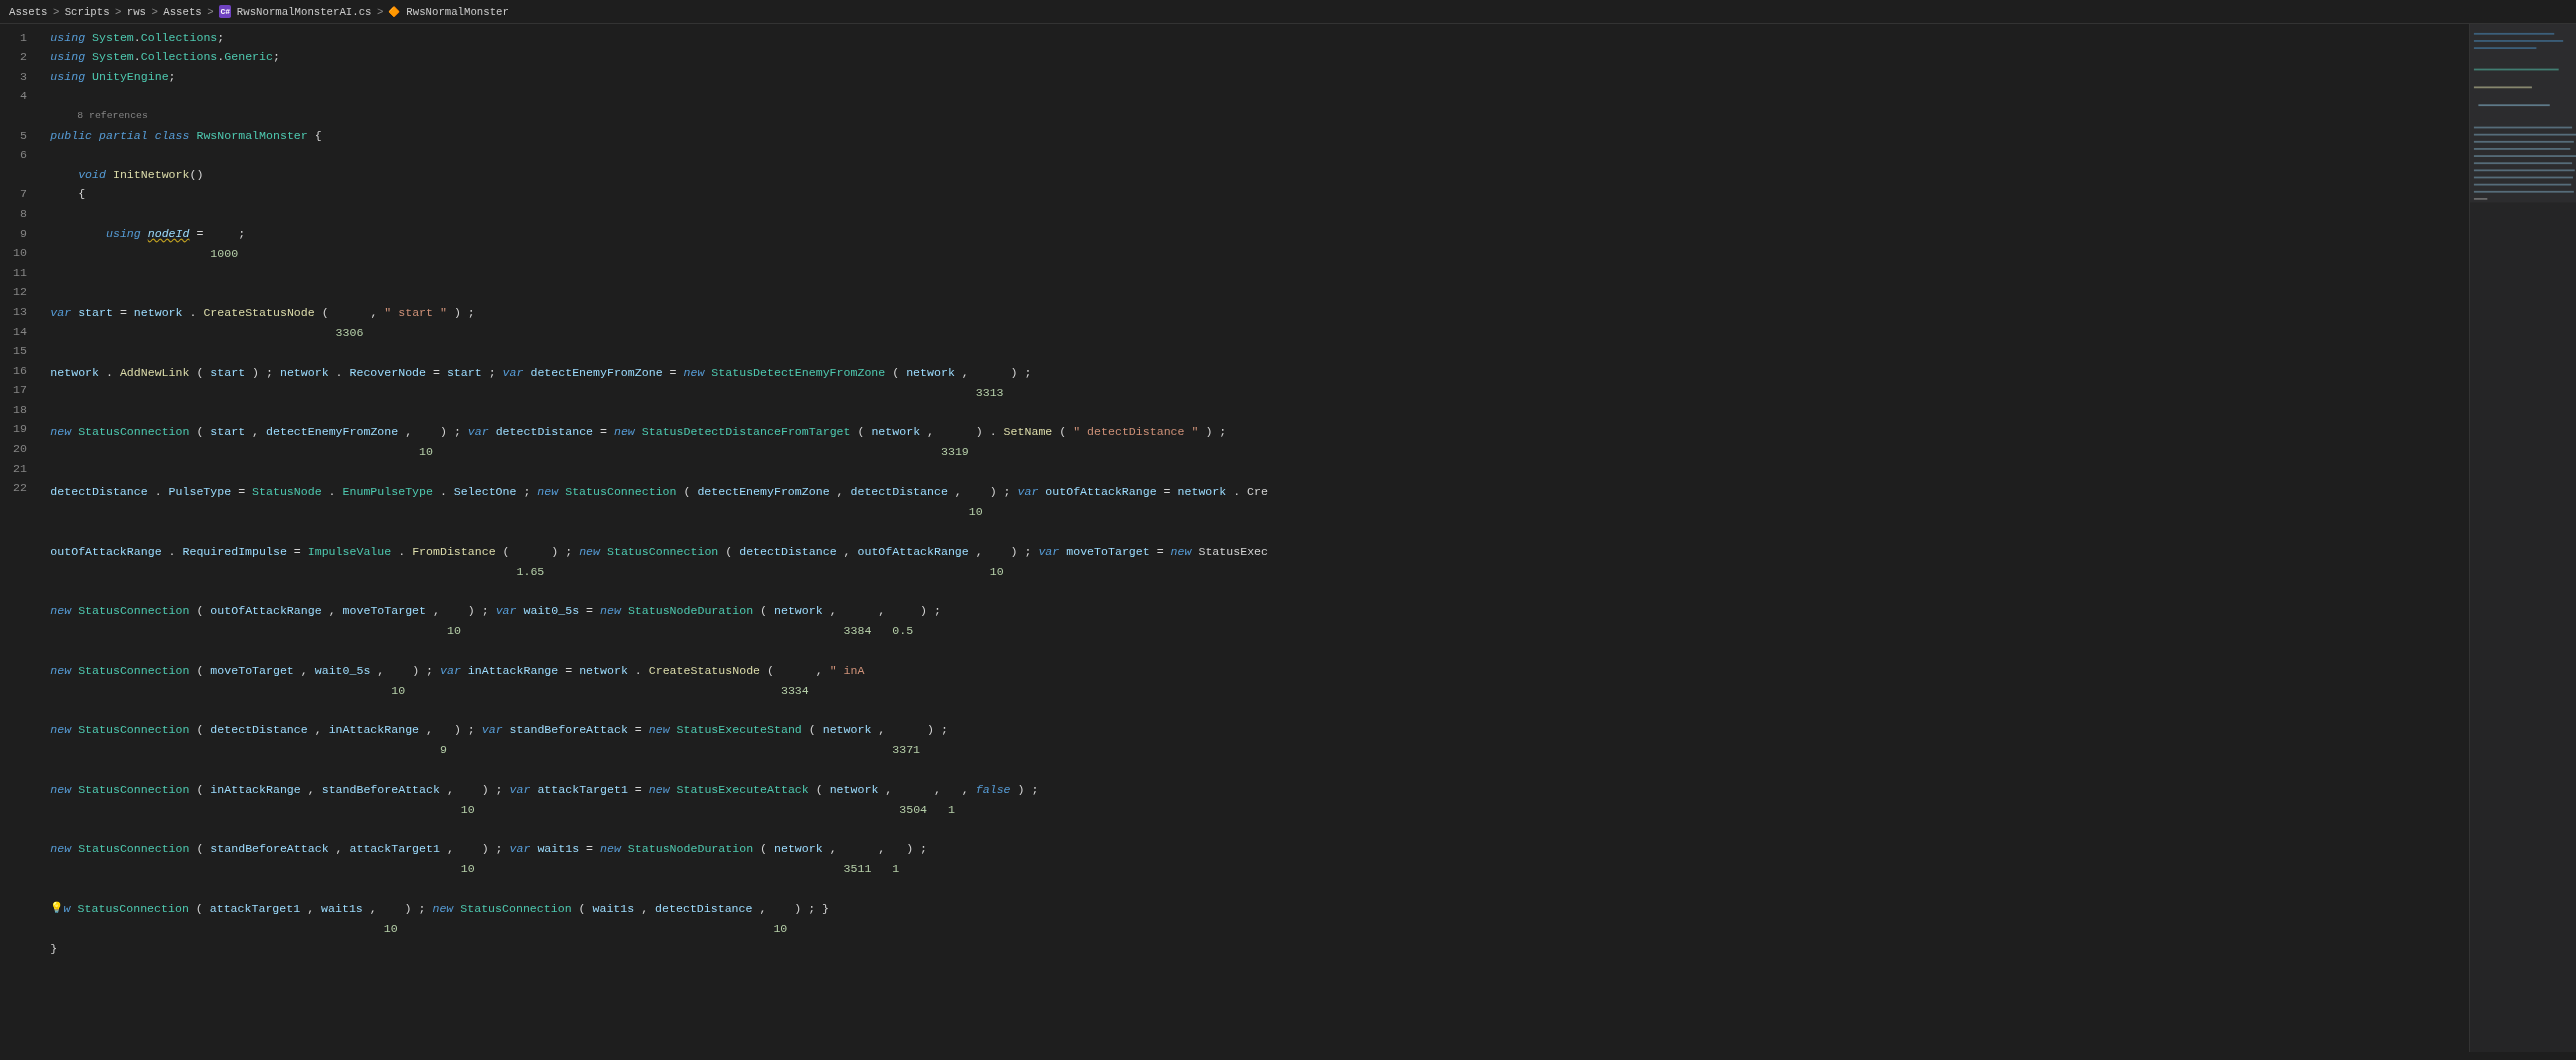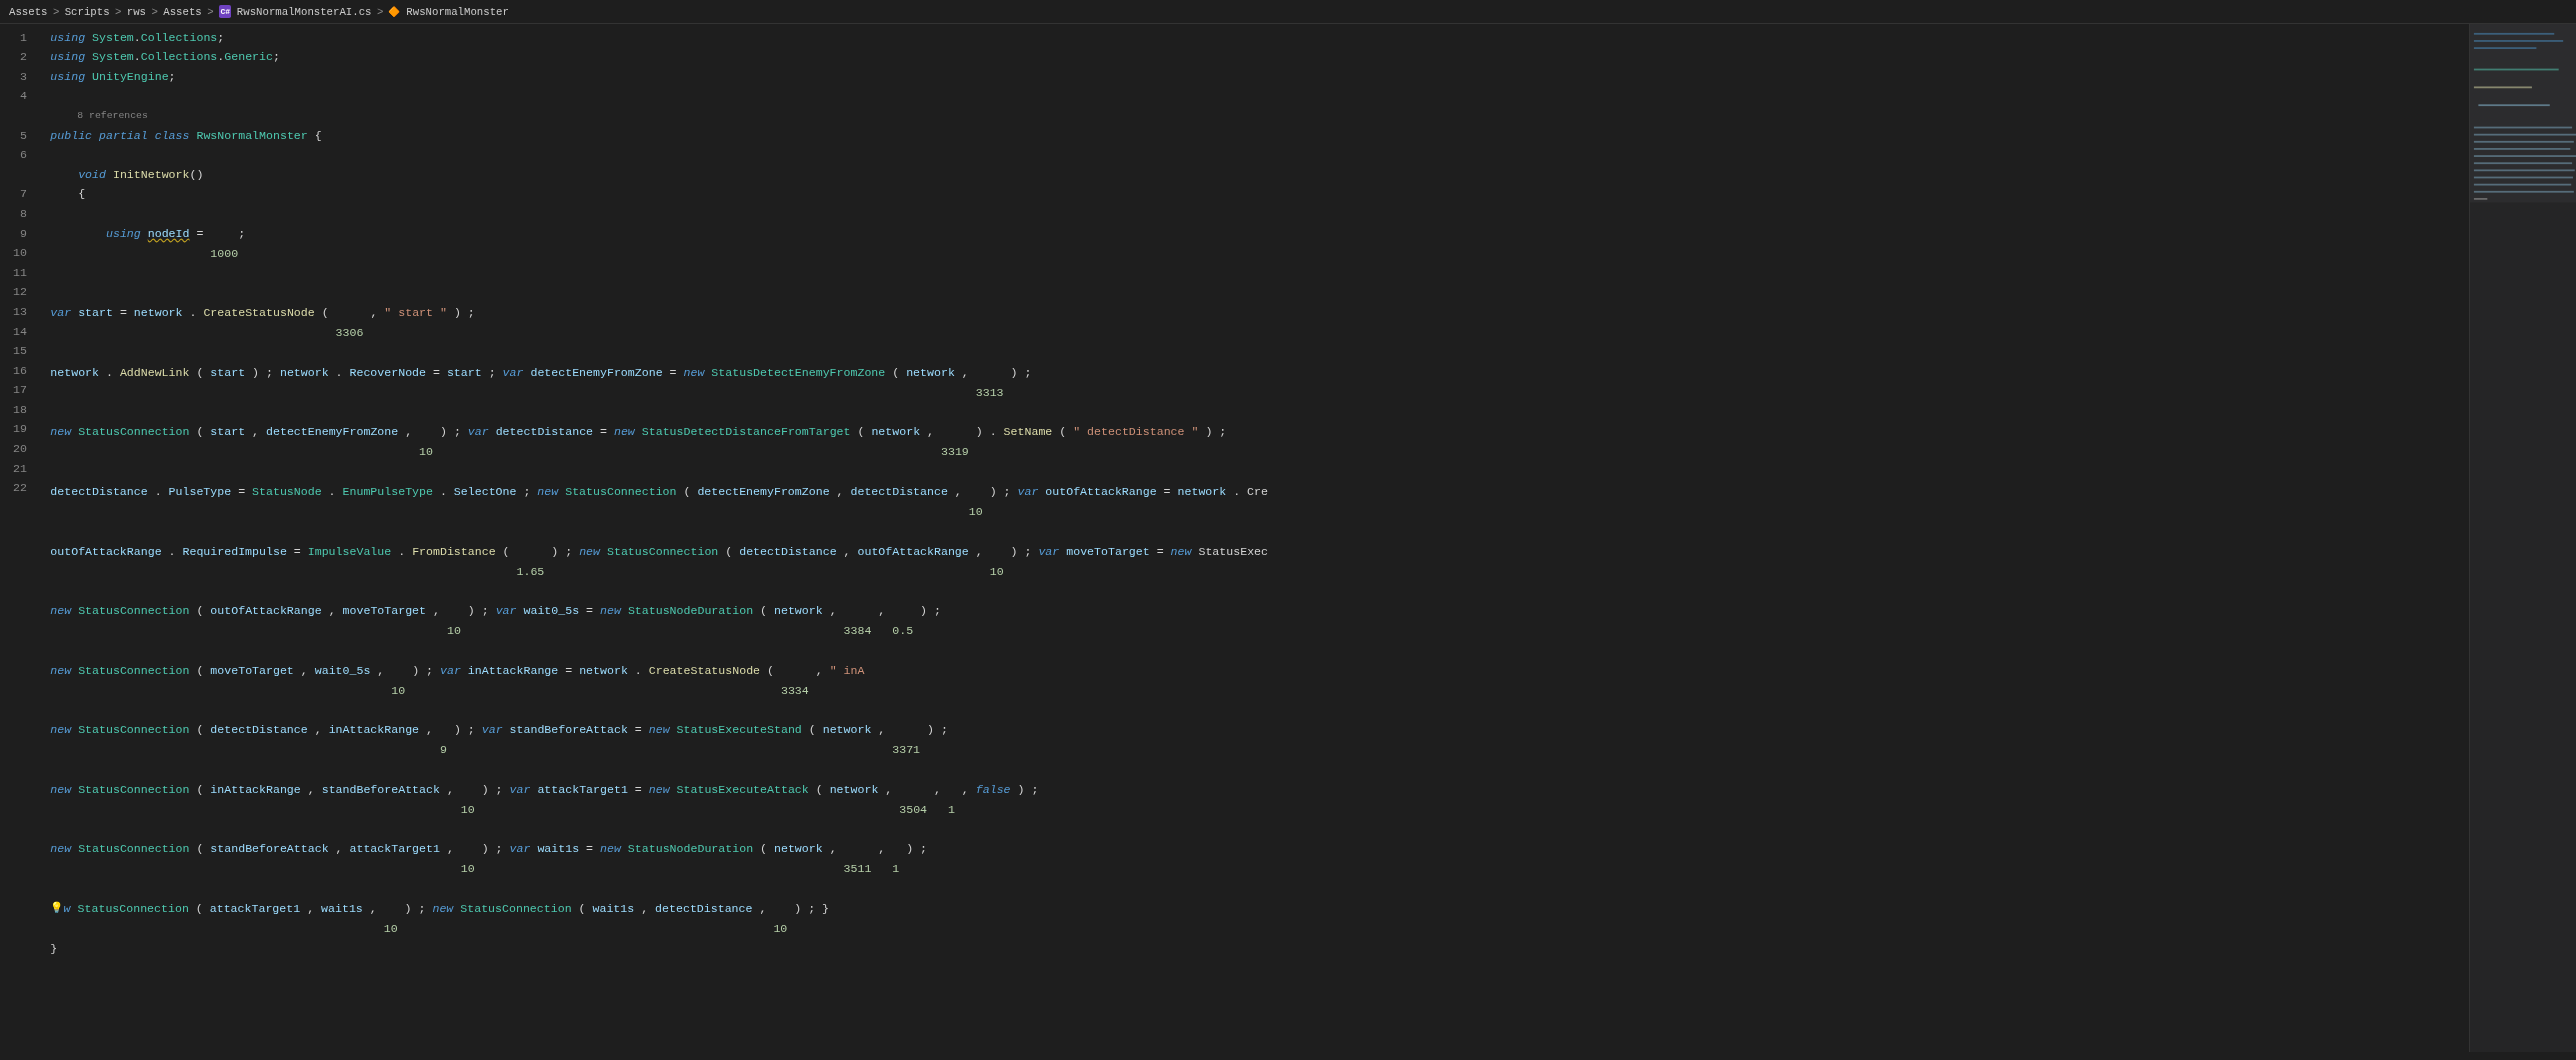--- a/index.html
+++ b/index.html
@@ -97,21 +97,21 @@
     .kw { color: #569cd6; font-style: italic; } 
     .str { color: #ce9178; } 
     .num { color: #b5cea8; margin-top: 40px; } 
     .method { color: #dcdcaa; } 
     .prop { color: #9cdcfe; } 
     .ns { color: #4ec9b0; }
     .ident { color: #9cdcfe; }
     .class-name { color: #4ec9b0; }
     .plain { color: #d4d4d4; }
     .bulb { color: #ffcc00; font-size: 10.7px; }
-    .underline { text-decoration: underline; text-decoration-color: #c0a020; text-decoration-style: wavy; }
+    .underline { text-decoration: underline; text-decoration-color: #c0a020; text-decoration-style: wavy; font-style: italic; }
 
     .minimap {
       width: 107px;
       background: #252526;
       border-left: 0.9px solid #333;
       overflow: hidden;
       position: relative;
     }
     .minimap-canvas {
       width: 100%;

